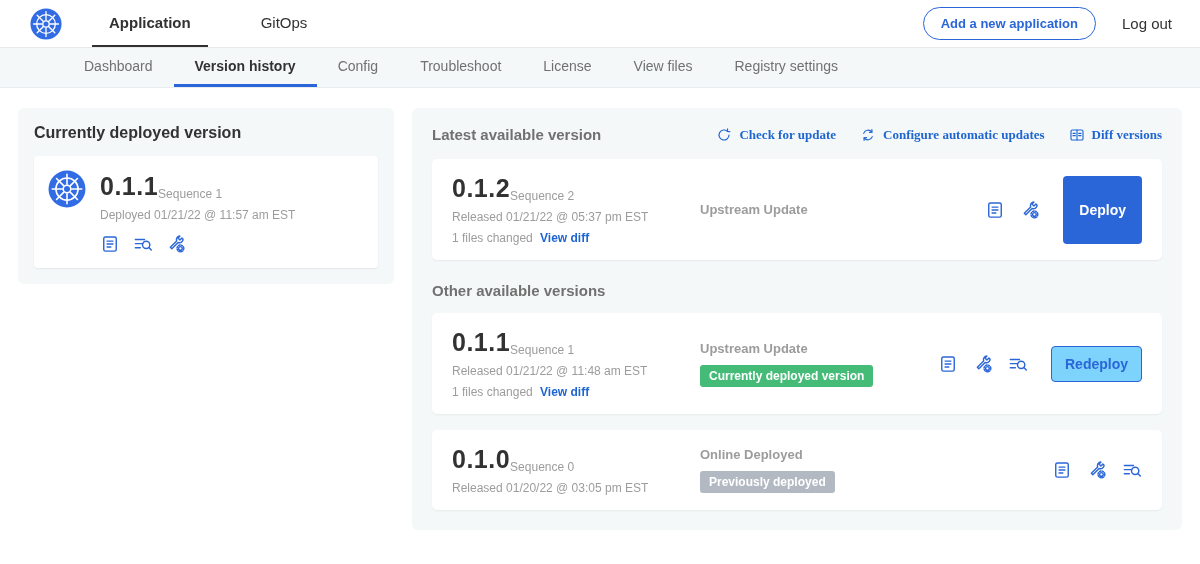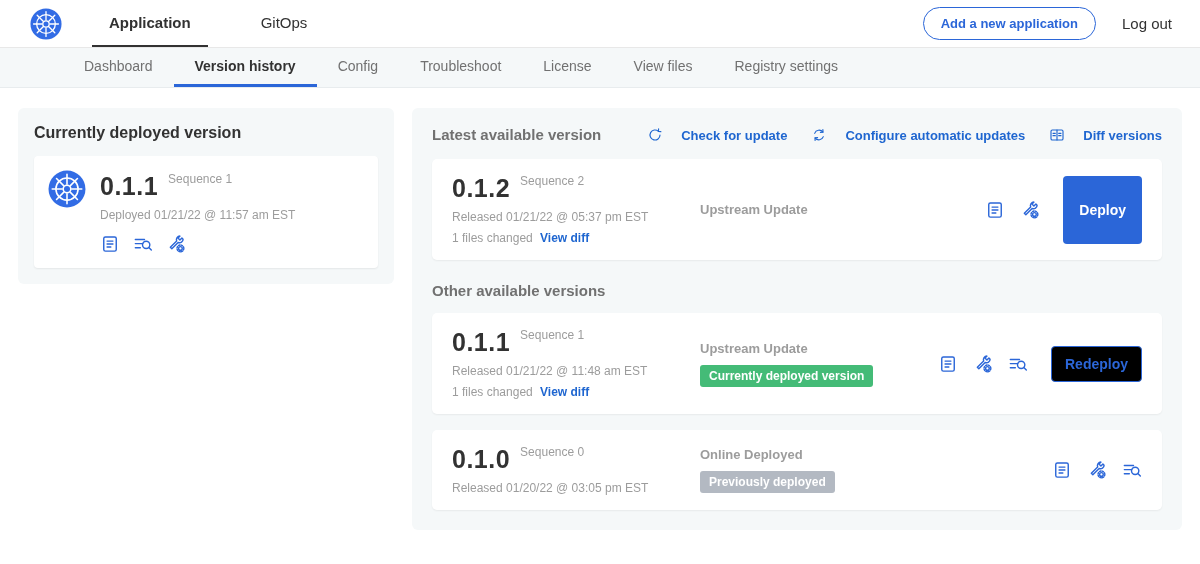--- a/index.html
+++ b/index.html
@@ -23,45 +23,45 @@
   .subnav { height:40px; background:#f5f8f9; border-bottom:1px solid #e8ecee; display:flex; padding-left:63px; }
   .subtab { display:flex; align-items:center; padding:0 21px; font-size:14px; color:#717171; cursor:pointer; border-bottom:3px solid transparent; }
   .subtab.active { color:#323232; font-weight:bold; border-bottom-color:#2b66d8; }
   
   .main { display:flex; align-items:flex-start; gap:18px; padding:20px 18px; }
   .panel { background:#f5f8f9; border-radius:6px; }
   .left-panel { width:376px; padding:14px 16px 16px; flex:none; }
   .left-panel h2 { margin:2px 0 14px; font-size:16px; color:#323232; }
   .deployed-card { background:#fff; border-radius:4px; box-shadow:0 1px 2px rgba(0,0,0,.07); padding:14px; display:flex; gap:14px; }
   .deployed-info { padding-top:2px; }
-  .vrow { display:flex; align-items:flex-start; gap:10px; }
+  .vrow { display:flex; align-items:flex-end; }
   .vnum { font-size:25px; font-weight:bold; letter-spacing:.5px; color:#323232; }
   .vseq { font-size:12px; color:#9c9c9c; }
   .vmeta { font-size:12px; color:#9c9c9c; margin-top:7px; }
   .icon-row { display:flex; gap:13px; margin-top:12px; }
   .icon-btn { background:none; border:none; padding:0; color:#2b66d8; cursor:pointer; width:20px; height:20px; }
   .icn { width:20px; height:20px; stroke:currentColor; fill:none; stroke-width:1.7; stroke-linecap:round; stroke-linejoin:round; display:block; }
   .icn.sm { width:16px; height:16px; }
   
   .right-panel { flex:1; padding:14px 20px 20px; }
   .panel-head { display:flex; align-items:center; margin:4px 0 16px; }
   .panel-head h2 { margin:0; font-size:15px; color:#717171; font-weight:bold; }
   .head-actions { margin-left:auto; display:flex; gap:24px; }
-  .hlink { display:flex; align-items:flex-end; gap:18px; color:#1f66d0; font-size:13px; font-weight:bold; cursor:pointer; text-decoration:none; }
+  .hlink { display:flex; align-items:flex-end; gap:7px; color:#1f66d0; font-size:13px; font-weight:bold; cursor:pointer; text-decoration:none;font-family:Liberation Serif, serif; }
   .vcard { background:#fff; border-radius:5px; box-shadow:0 1px 2px rgba(0,0,0,.06); padding:15px 20px; display:flex; align-items:center; }
   .v-left { width:248px; flex:none; }
   .v-mid { flex:1; }
   .vsource { font-size:13px; font-weight:bold; color:#9c9c9c; }
   .badge { display:inline-block; margin-top:9px; font-size:12px; font-weight:bold; color:#fff; padding:4px 9px; border-radius:3px; }
   .badge.green { background:#44bb77; }
   .badge.gray  { background:#b3b9c2; }
   .v-right { display:flex; align-items:center; gap:15px; }
   .view-diff { color:#1f66d0; font-weight:bold; cursor:pointer; margin-left:4px; text-decoration:none; }
   .deploy-btn { background:#2b66d8; color:#fff; border:none; font-weight:bold; font-size:14px; font-family:inherit; padding:26px 16px; border-radius:4px; margin-left:8px; cursor:pointer; }
-  .redeploy-btn { background:#000000; color:#2b66d8; border:1px solid #2b66d8; font-weight:bold; font-size:14px; font-family:inherit; padding:9px 13px; border-radius:4px; margin-left:8px; cursor:pointer; }
+  .redeploy-btn { background:#7dd3fc; color:#2b66d8; border:1px solid #2b66d8; font-weight:bold; font-size:14px; font-family:inherit; padding:9px 13px; border-radius:4px; margin-left:8px; cursor:pointer; }
   .other-title { margin:22px 0 14px; font-size:15px; color:#717171; font-weight:bold; }
   .mb16 { margin-bottom:16px; }
 </style>
 </head>
 <body>
 
 <svg width="0" height="0" style="position:absolute" aria-hidden="true">
   <defs>
     <symbol id="i-k8s" viewBox="0 0 36 36">
       <circle cx="18" cy="18" r="17.5" fill="#326ce5" stroke="none"></circle>

